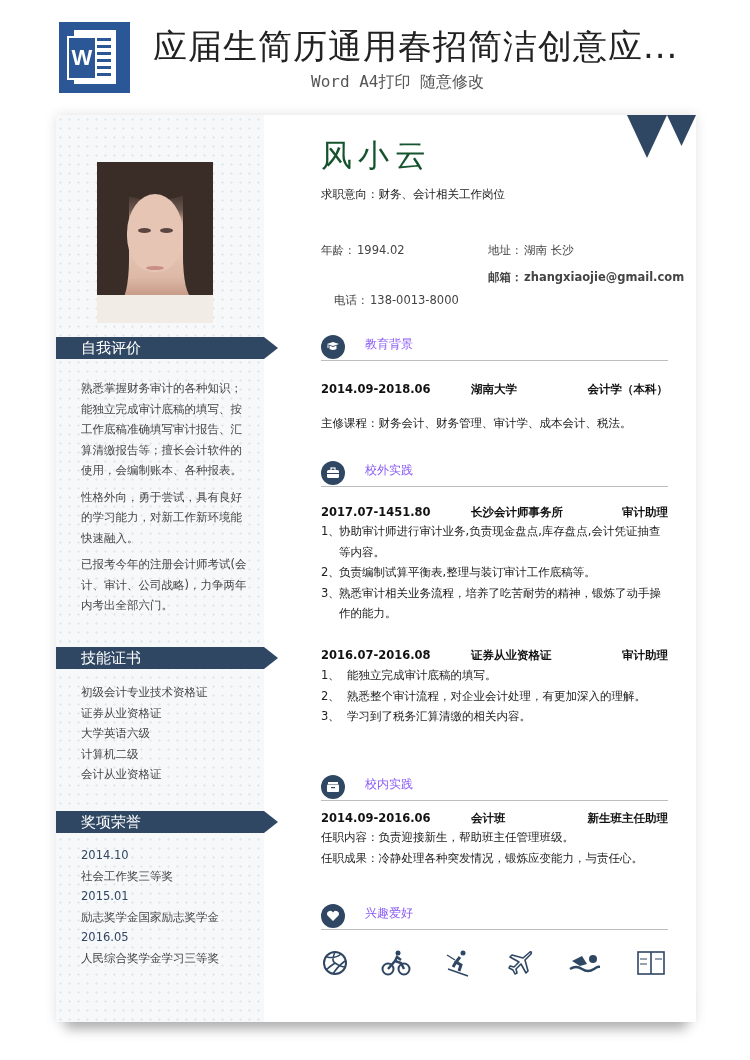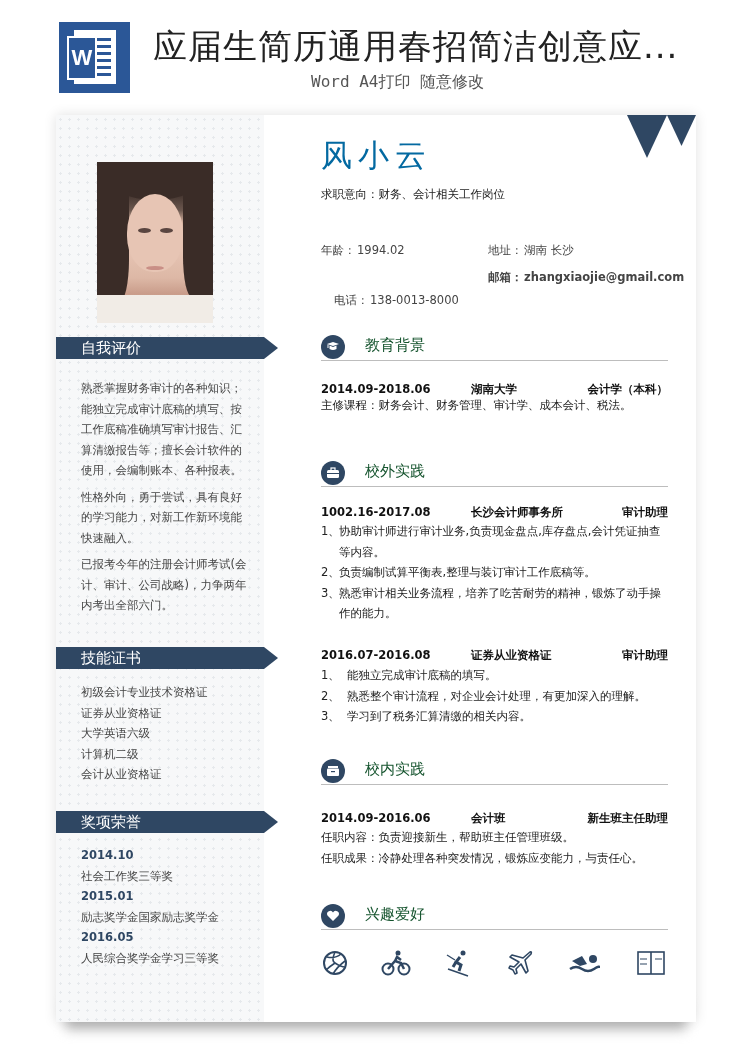--- a/index.html
+++ b/index.html
@@ -75,38 +75,38 @@
   .side-head {
     position: absolute; left: 0; width: 222px; height: 22px;
     background: #2f4763;
     clip-path: polygon(0 0, 208px 0, 222px 50%, 208px 100%, 0 100%);
     color: #ffffff; font-size: 15px; line-height: 22px; padding-left: 25px;
   }
   .side-text { position: absolute; left: 25px; width: 170px; font-size: 11.5px; color: #444; line-height: 20.5px; }
   .side-text p { margin-bottom: 6px; }
   .side-list { position: absolute; left: 25px; width: 170px; font-size: 11.5px; color: #444; }
   .side-list div { height: 20.5px; line-height: 20.5px; white-space: nowrap; }
-  .award-date { color: #2f4763; font-weight: bold; }
+  .award-date { color: #2f4763; font-weight: normal; }
 
   
   .tri { position: absolute; top: 0; background: #2f4763; }
   .tri1 { left: 571px; width: 40px; height: 43px; clip-path: polygon(0 0, 100% 0, 50% 100%); }
   .tri2 { left: 611px; width: 29px; height: 31px; clip-path: polygon(0 0, 100% 0, 50% 100%); }
 
-  .name { position: absolute; left: 265px; top: 20px; font-size: 31px; color: #0369a1; letter-spacing: 6px; }
+  .name { position: absolute; left: 265px; top: 20px; font-size: 31px; color: #14532d; letter-spacing: 6px; }
   .intent { position: absolute; left: 265px; top: 72px; font-size: 11.5px; color: #222; }
   .info { position: absolute; font-size: 11.5px; color: #444; white-space: nowrap; }
   .info .k { display: inline-block; width: 36px; color: #444; }
 
   .sec-head { position: absolute; left: 265px; width: 347px; height: 30px; border-bottom: 1px solid #bdbdbd; }
   .sec-icon {
     position: absolute; left: 0; top: 4px; width: 24px; height: 24px; border-radius: 50%;
     background: #2f4763; display: flex; align-items: center; justify-content: center;
   }
-  .sec-title { position: absolute; left: 44px; top: 5px; font-size: 15px; color: #14532d; }
+  .sec-title { position: absolute; left: 44px; top: 5px; font-size: 12px; color: #8b5cf6; }
 
   .row-head { position: absolute; left: 265px; width: 347px; height: 18px; font-size: 11.5px; font-weight: bold; color: #111; }
   .row-head span { position: absolute; top: 0; white-space: nowrap; }
   .body-line { position: absolute; left: 265px; width: 350px; font-size: 11.5px; color: #222; line-height: 20.5px; }
   .num-item { display: flex; }
   .num-item .n { width: 18px; flex: none; }
   .num-item .n.wide { width: 26px; }
 
   .hobbies { position: absolute; left: 265px; top: 834px; width: 347px; height: 32px; }
   .hobby { position: absolute; top: 0; width: 32px; height: 32px; }
@@ -200,35 +200,35 @@
           <path d="M2 3.5 V7" stroke="#fff" stroke-width="1"></path>
         </svg>
     </div>
     <div class="sec-title">教育背景</div>
   </div>
   <div class="row-head" style="top:267px">
     <span style="left:0">2014.09-2018.06</span>
     <span style="left:150px">湖南大学</span>
     <span style="right:0">会计学（本科）</span>
   </div>
-  <div class="body-line" style="top:280px">主修课程：财务会计、财务管理、审计学、成本会计、税法。</div>
+  <div class="body-line" style="top:298px">主修课程：财务会计、财务管理、审计学、成本会计、税法。</div>
 
   <div class="sec-head" style="top:342px">
     <div class="sec-icon">
       <svg width="14" height="12" viewBox="0 0 14 12">
           <rect x="1" y="3" width="12" height="8" rx="1.5" fill="#fff"></rect>
           <rect x="5" y="1" width="4" height="3" fill="none" stroke="#fff" stroke-width="1.2"></rect>
           <rect x="1" y="6" width="12" height="1" fill="#2f4763"></rect>
         </svg>
     </div>
     <div class="sec-title">校外实践</div>
   </div>
 
   <div class="row-head" style="top:390px">
-    <span style="left:0">1002.16-2017.08</span>
+    <span style="left:0">2017.07-1451.80</span>
     <span style="left:150px">长沙会计师事务所</span>
     <span style="right:0">审计助理</span>
   </div>
   <div class="body-line" style="top:406px">
     <div class="num-item">
         <span class="n">1、</span>
         <span>协助审计师进行审计业务,负责现金盘点,库存盘点,会计凭证抽查等内容。</span>
       </div>
     <div class="num-item">
         <span class="n">2、</span>
@@ -253,21 +253,21 @@
     <div class="num-item">
         <span class="n wide">2、</span>
         <span>熟悉整个审计流程，对企业会计处理，有更加深入的理解。</span>
       </div>
     <div class="num-item">
         <span class="n wide">3、</span>
         <span>学习到了税务汇算清缴的相关内容。</span>
       </div>
   </div>
 
-  <div class="sec-head" style="top:640px">
+  <div class="sec-head" style="top:656px">
     <div class="sec-icon">
       <svg width="14" height="12" viewBox="0 0 14 12">
           <rect x="2" y="1" width="10" height="2" fill="#fff"></rect>
           <rect x="1" y="3.5" width="12" height="7.5" rx="1" fill="#fff"></rect>
           <rect x="5" y="6" width="4" height="1.2" fill="#2f4763"></rect>
         </svg>
     </div>
     <div class="sec-title">校内实践</div>
   </div>
   <div class="row-head" style="top:696px">

